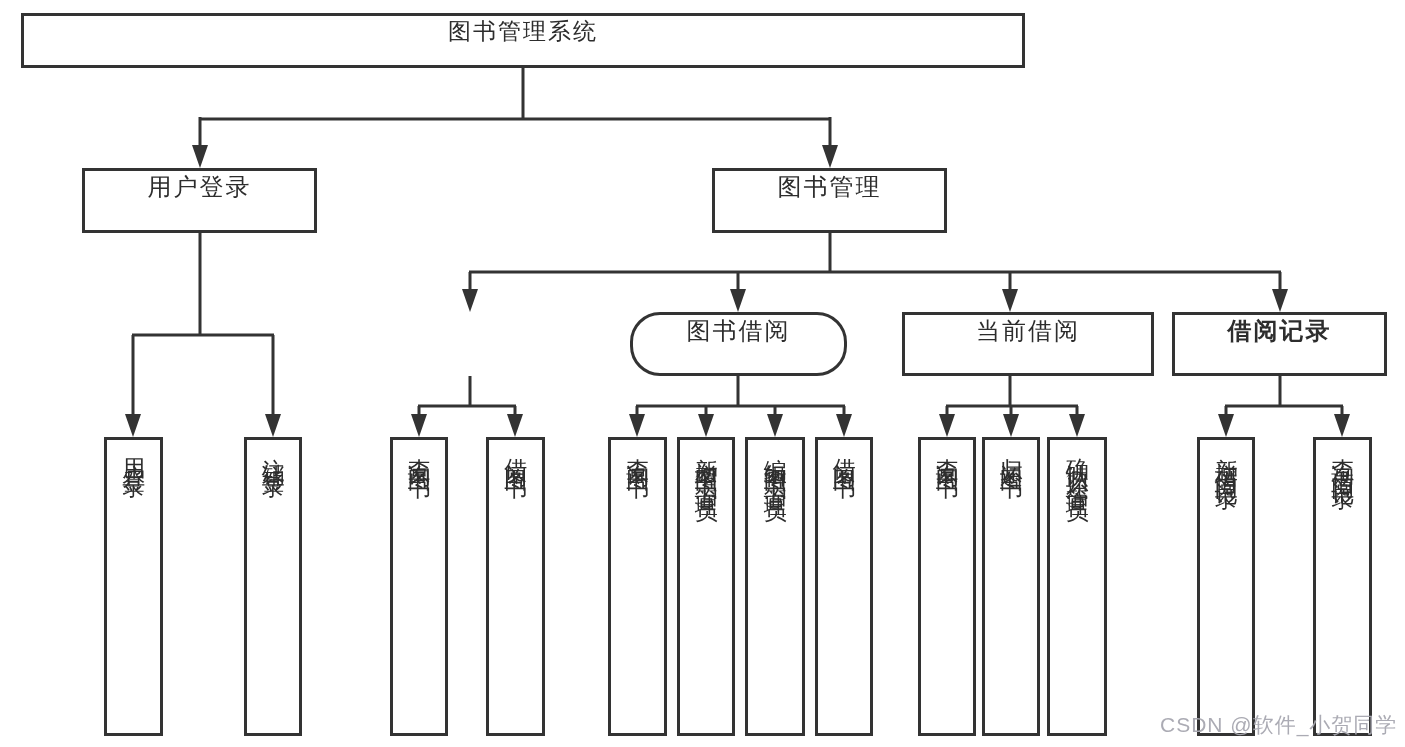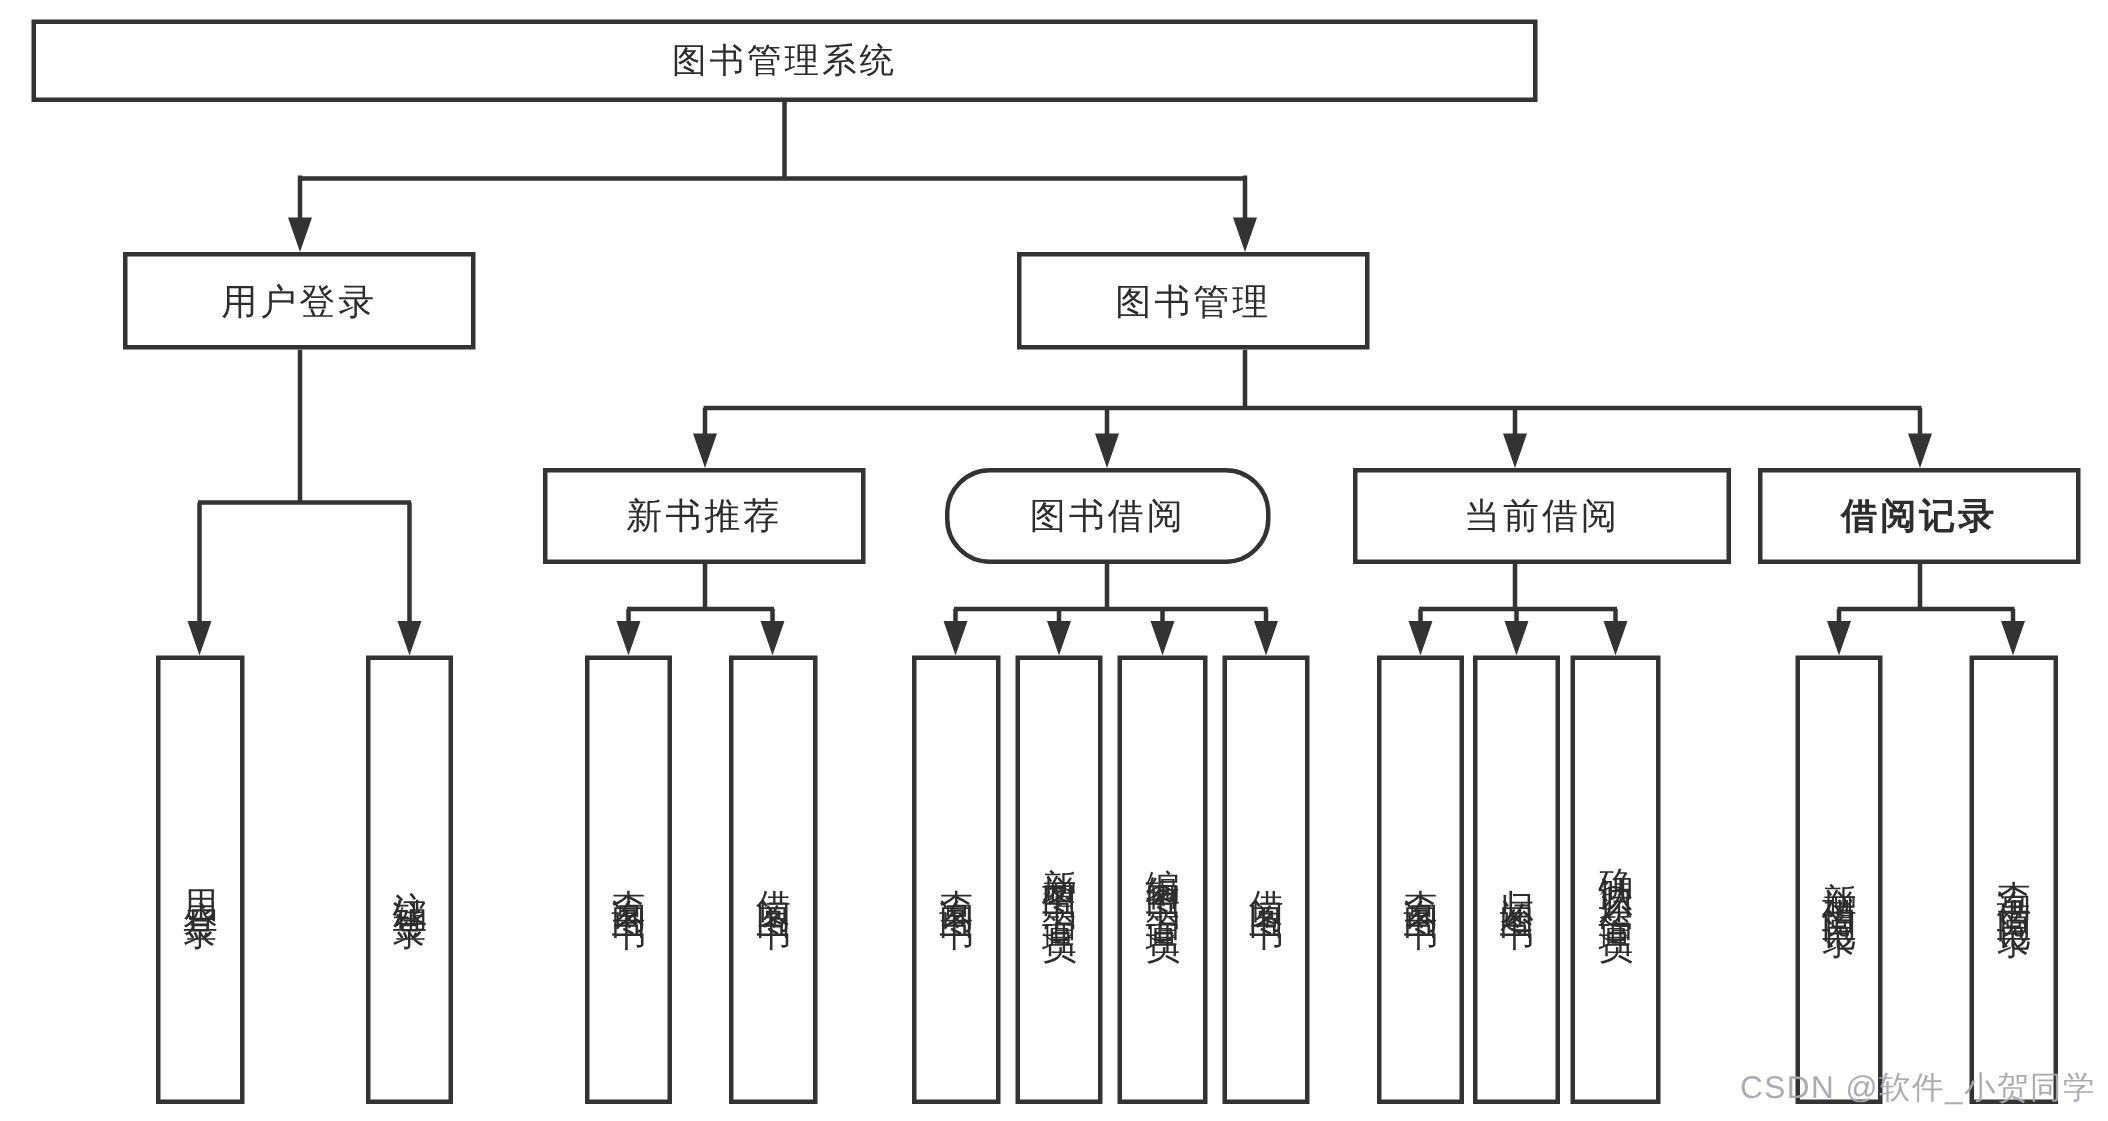--- a/index.html
+++ b/index.html
@@ -15,21 +15,21 @@
   .connectors {
     position: absolute;
     left: 0; top: 0;
     width: 1405px; height: 747px;
   }
   .box {
     position: absolute;
     border: 3px solid #333333;
     background: #ffffff;
     display: flex;
-    align-items: center;
+    align-items: flex-start;
     justify-content: center;
     color: #2d2d2d;
   }
   .hlabel {
     font-size: 24px;
     letter-spacing: 2px;
     white-space: nowrap;
     color: #2d2d2d;
   }
   .root-label { font-size: 23px; }
@@ -97,27 +97,24 @@
     </g>
   </svg>
 
   <div class="box" style="left:21px; top:13px; width:1004px; height:55px;">
     <span class="hlabel root-label">图书管理系统</span>
   </div>
 
   <div class="box" style="left:82px; top:168px; width:235px; height:65px;">
     <span class="hlabel">用户登录</span>
   </div>
-  <div class="box" style="left:678px; top:168px; width:235px; height:65px;">
+  <div class="box" style="left:712px; top:168px; width:235px; height:65px;">
     <span class="hlabel">图书管理</span>
   </div>
 
-  <div class="box" style="left:362px; top:312px; width:215px; height:64px;">
-    <span class="hlabel">新书推荐</span>
-  </div>
   <div class="box" style="left:630px; top:312px; width:217px; height:64px;border-radius:30px;">
     <span class="hlabel">图书借阅</span>
   </div>
   <div class="box" style="left:902px; top:312px; width:252px; height:64px;">
     <span class="hlabel">当前借阅</span>
   </div>
   <div class="box" style="left:1172px; top:312px; width:215px; height:64px;font-weight:bold;">
     <span class="hlabel">借阅记录</span>
   </div>
 

